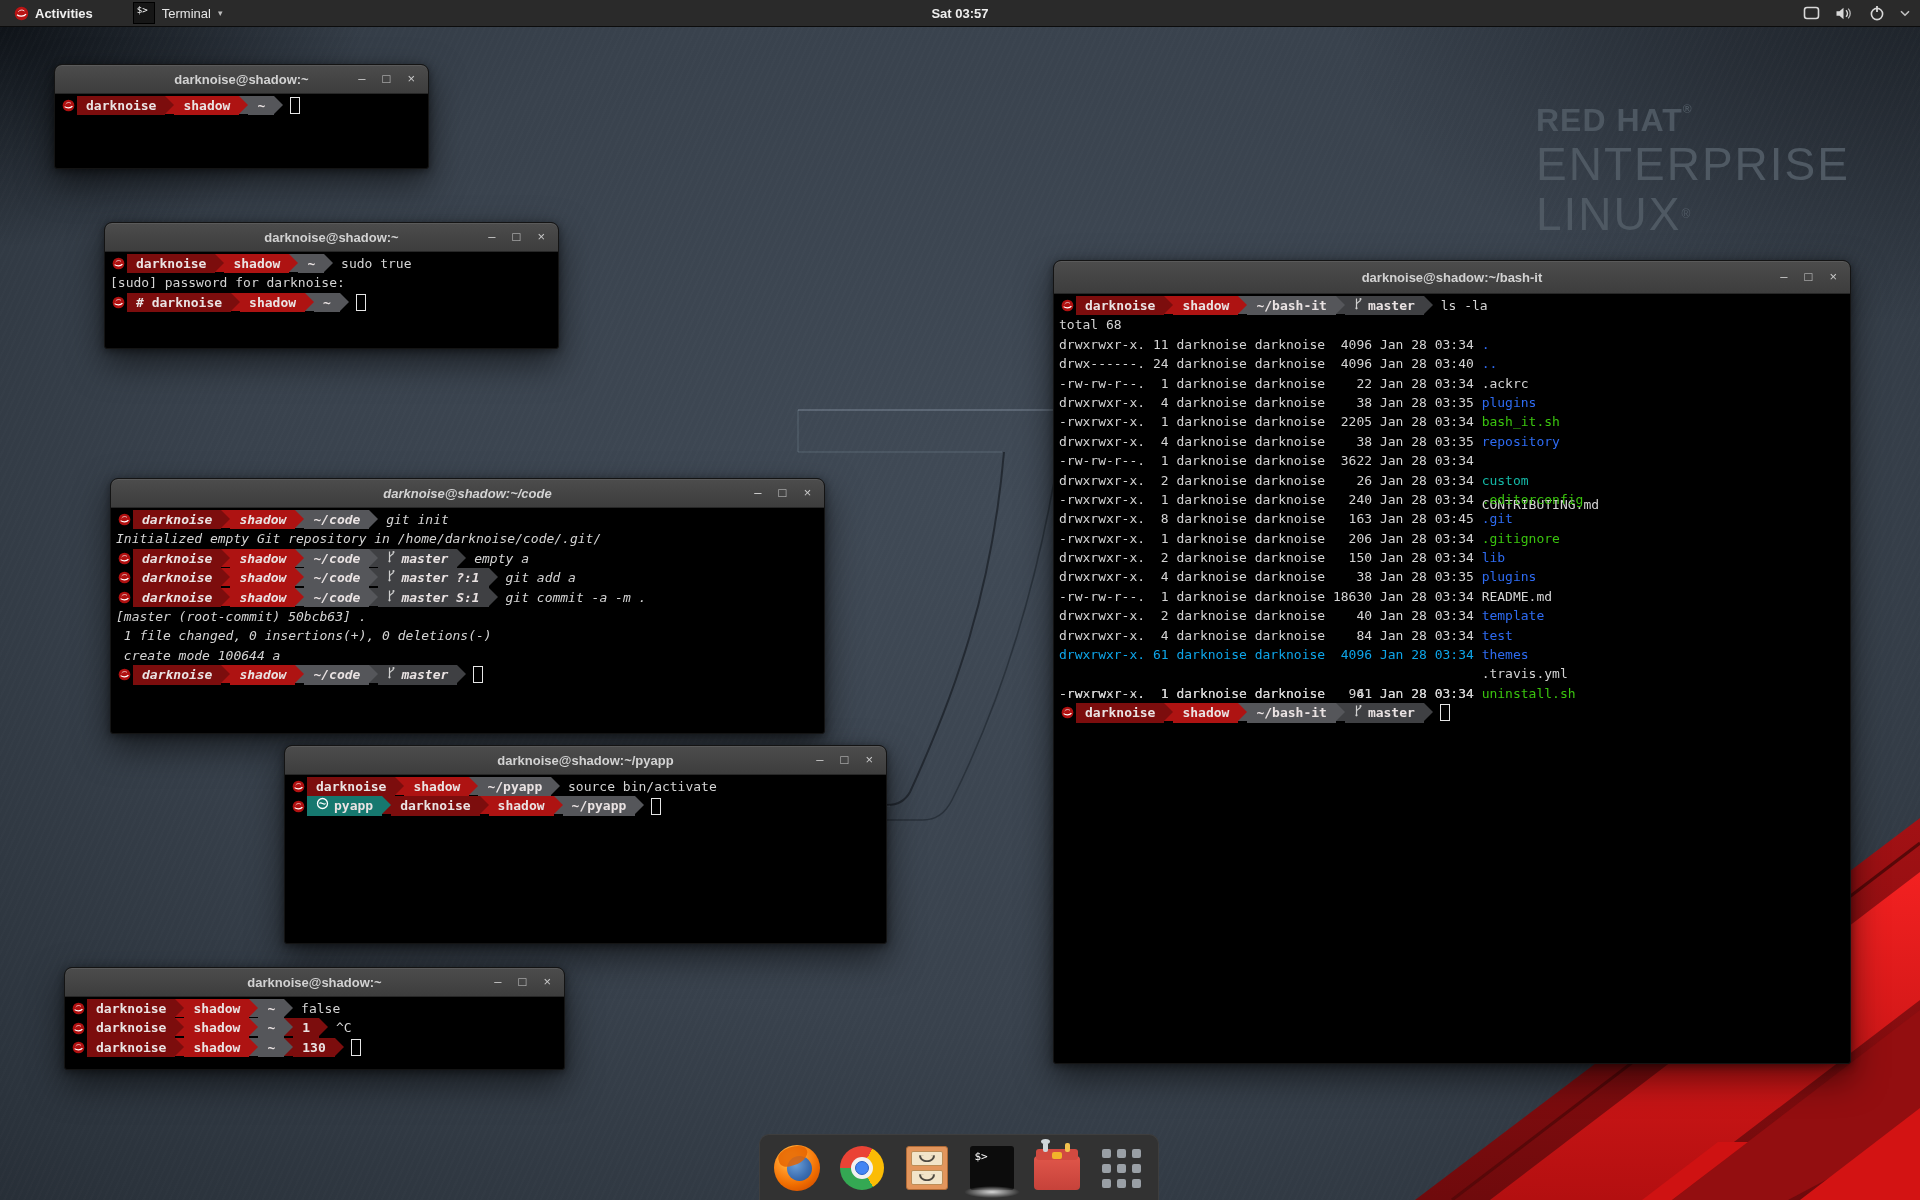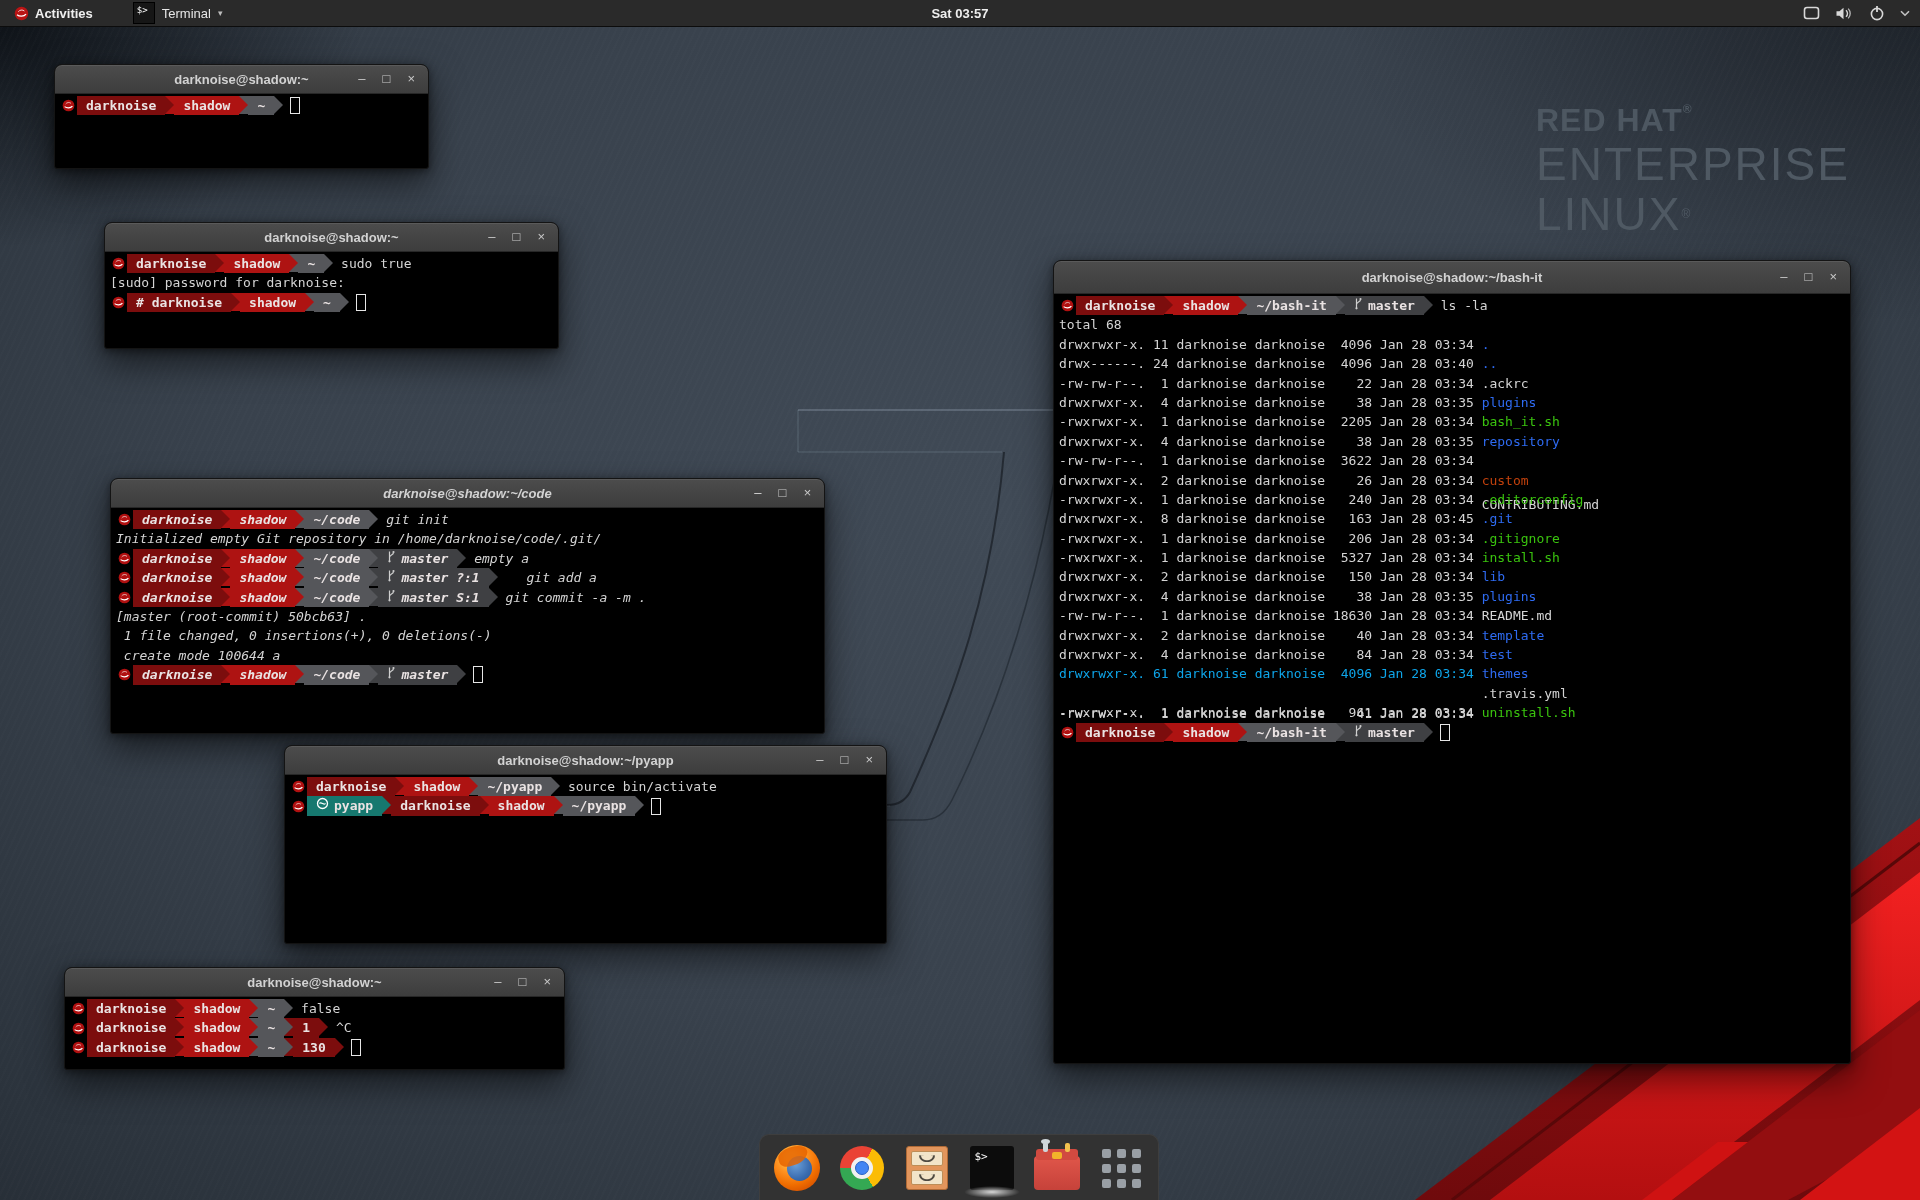--- a/index.html
+++ b/index.html
@@ -297,21 +297,21 @@
         <span class="seg" style="background: rgb(174, 19, 18); color: rgb(234, 227, 227);">shadow</span>
         <span class="parrow" style="border-left-color: rgb(174, 19, 18); background: rgb(85, 86, 90);"></span>
         <span class="seg" style="background: rgb(85, 86, 90); color: rgb(234, 227, 227);">~/code</span>
         <span class="parrow" style="border-left-color: rgb(85, 86, 90); background: rgb(63, 64, 67);"></span>
         <span class="seg" style="background: rgb(63, 64, 67); color: rgb(234, 227, 227);"><span><svg width="9" height="13" viewBox="0 0 9 13">
               <path d="M2.5 1.5v10M2.5 7.5c0-2.8 4-2.2 4-5" stroke="#cfcfcf" stroke-width="1.2" fill="none"></path>
               <circle cx="6.5" cy="2" r="1.1" fill="#cfcfcf"></circle>
               <circle cx="2.5" cy="11.3" r="1.1" fill="#cfcfcf"></circle>
             </svg></span>master ?:1</span>
         <span class="parrow" style="border-left-color: rgb(63, 64, 67); background: transparent;"></span>
-        <span class="txt" style="color: rgb(212, 212, 212); margin-left: 21px;"> git add a</span>
+        <span class="txt" style="color: rgb(212, 212, 212);"> git add a</span>
       </div>
       <div class="tline">
         <span class="os-icon">
           <svg width="13" height="13" viewBox="0 0 14 14">
             <circle cx="7" cy="7" r="6.3" fill="#b01010"></circle>
             <path d="M2.8 8.2c2.2 1.7 6.4 1.9 8.4-.6" stroke="#fff" stroke-width="1.3" fill="none"></path>
             <path d="M4 5.4c1-1.8 4.2-2.2 5.7-.7" stroke="#eecaca" stroke-width="0.9" fill="none"></path>
           </svg>
         </span>
         <span class="seg" style="background: rgb(124, 13, 13); color: rgb(234, 227, 227);">darknoise</span>
@@ -535,37 +535,33 @@
       <div class="tline">
         <span class="txt" style="color: rgb(212, 212, 212);">drwxrwxr-x.  4 darknoise darknoise    38 Jan 28 03:35 </span>
         <span class="txt" style="color: rgb(46, 107, 242);">repository</span>
       </div>
       <div class="tline">
         <span class="txt" style="color: rgb(212, 212, 212);">-rw-rw-r--.  1 darknoise darknoise  3622 Jan 28 03:34 </span>
         <span class="txt" style="color: rgb(212, 212, 212); margin-top: 44px;">CONTRIBUTING.md</span>
       </div>
       <div class="tline">
         <span class="txt" style="color: rgb(212, 212, 212);">drwxrwxr-x.  2 darknoise darknoise    26 Jan 28 03:34 </span>
-        <span class="txt" style="color: #c2410c;">custom</span>
+        <span class="txt" style="color: #14b8a6;">custom</span>
       </div>
       <div class="tline">
         <span class="txt" style="color: rgb(212, 212, 212);">-rwxrwxr-x.  1 darknoise darknoise   240 Jan 28 03:34 </span>
         <span class="txt" style="color: rgb(58, 196, 14);">.editorconfig</span>
       </div>
       <div class="tline">
         <span class="txt" style="color: rgb(212, 212, 212);">drwxrwxr-x.  8 darknoise darknoise   163 Jan 28 03:45 </span>
         <span class="txt" style="color: rgb(46, 107, 242);">.git</span>
       </div>
       <div class="tline">
         <span class="txt" style="color: rgb(212, 212, 212);">-rwxrwxr-x.  1 darknoise darknoise   206 Jan 28 03:34 </span>
         <span class="txt" style="color: rgb(58, 196, 14);">.gitignore</span>
-      </div>
-      <div class="tline">
-        <span class="txt" style="color: rgb(212, 212, 212);">-rwxrwxr-x.  1 darknoise darknoise  5327 Jan 28 03:34 </span>
-        <span class="txt" style="color: rgb(58, 196, 14);">install.sh</span>
       </div>
       <div class="tline">
         <span class="txt" style="color: rgb(212, 212, 212);">drwxrwxr-x.  2 darknoise darknoise   150 Jan 28 03:34 </span>
         <span class="txt" style="color: rgb(46, 107, 242);">lib</span>
       </div>
       <div class="tline">
         <span class="txt" style="color: rgb(212, 212, 212);">drwxrwxr-x.  4 darknoise darknoise    38 Jan 28 03:35 </span>
         <span class="txt" style="color: rgb(46, 107, 242);">plugins</span>
       </div>
       <div class="tline">

